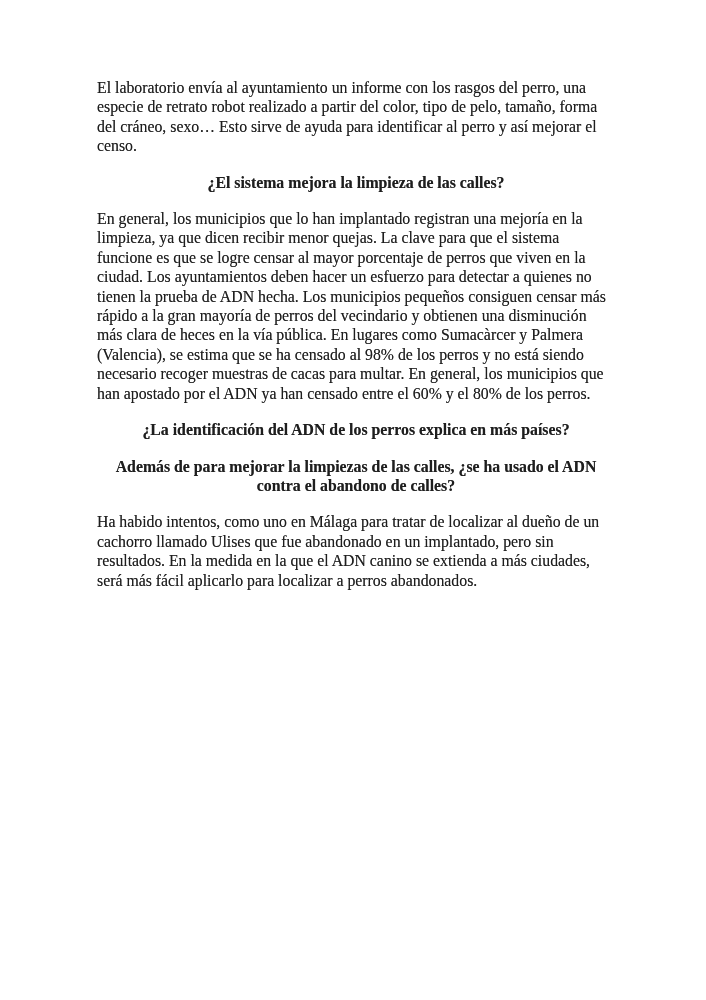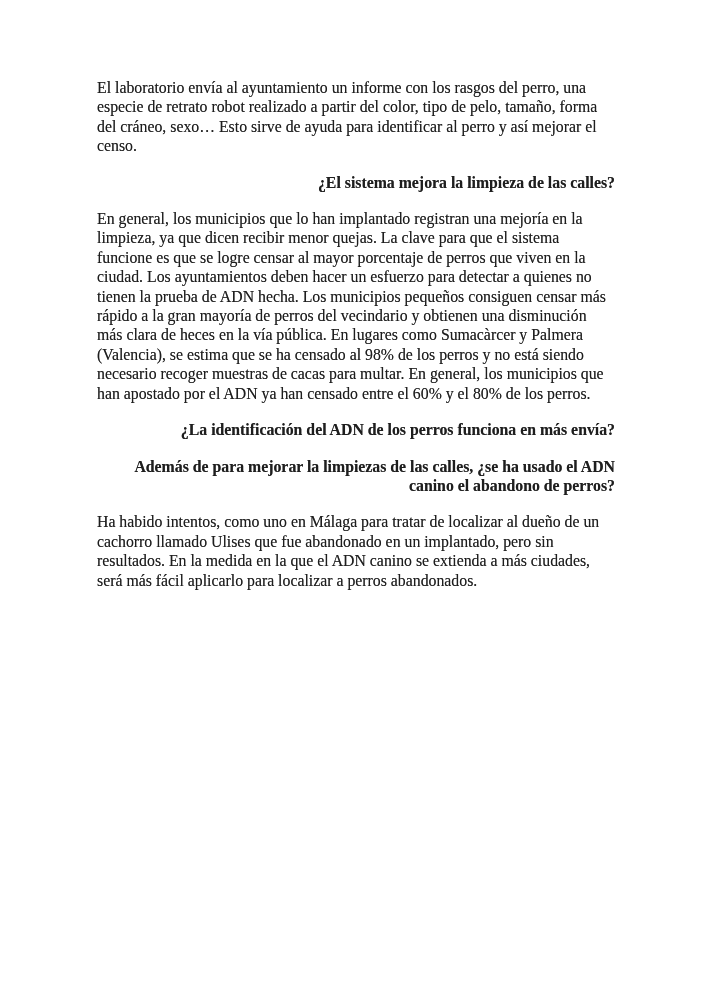--- a/index.html
+++ b/index.html
@@ -26,34 +26,34 @@
     
     text-shadow: 0 0 0.4px rgba(20,20,20,0.55);
   }
   .para {
     margin: 0 0 17px 0;
     text-align: left;
   }
   .heading {
     margin: 0 0 17px 0;
     font-weight: bold;
-    text-align: right;
+    text-align: center;
   }
 </style>
 </head>
 <body>
 
 <div class="page">
   <div class="text-column">
     <p class="para">El laboratorio envía al ayuntamiento un informe con los rasgos del perro, una especie de retrato robot realizado a partir del color, tipo de pelo, tamaño, forma del cráneo, sexo… Esto sirve de ayuda para identificar al perro y así mejorar el censo.</p>
 
     <p class="heading">¿El sistema mejora la limpieza de las calles?</p>
 
     <p class="para">En general, los municipios que lo han implantado registran una mejoría en la limpieza, ya que dicen recibir menor quejas. La clave para que el sistema funcione es que se logre censar al mayor porcentaje de perros que viven en la ciudad. Los ayuntamientos deben hacer un esfuerzo para detectar a quienes no tienen la prueba de ADN hecha. Los municipios pequeños consiguen censar más rápido a la gran mayoría de perros del vecindario y obtienen una disminución más clara de heces en la vía pública. En lugares como Sumacàrcer y Palmera (Valencia), se estima que se ha censado al 98% de los perros y no está siendo necesario recoger muestras de cacas para multar. En general, los municipios que han apostado por el ADN ya han censado entre el 60% y el 80% de los perros.</p>
 
-    <p class="heading">¿La identificación del ADN de los perros funciona en más envía?</p>
+    <p class="heading">¿La identificación del ADN de los perros explica en más países?</p>
 
 
-    <p class="heading">Además de para mejorar la limpiezas de las calles, ¿se ha usado el ADN canino el abandono de perros?</p>
+    <p class="heading">Además de para mejorar la limpiezas de las calles, ¿se ha usado el ADN contra el abandono de calles?</p>
 
     <p class="para">Ha habido intentos, como uno en Málaga para tratar de localizar al dueño de un cachorro llamado Ulises que fue abandonado en un implantado, pero sin resultados. En la medida en la que el ADN canino se extienda a más ciudades, será más fácil aplicarlo para localizar a perros abandonados.</p>
   </div>
 </div>
 
 </body></html>

